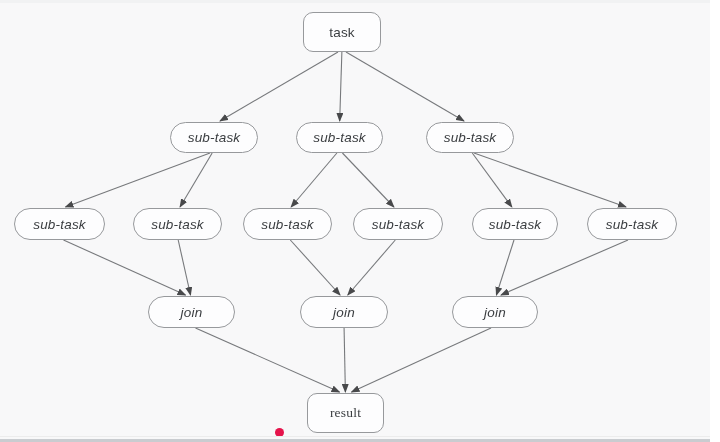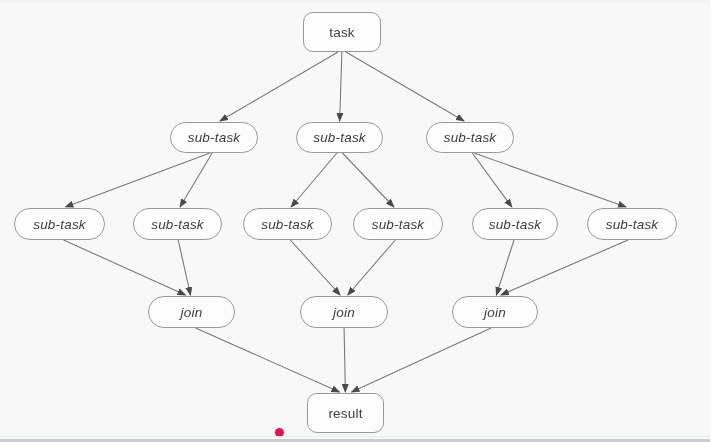--- a/index.html
+++ b/index.html
@@ -113,21 +113,21 @@
       </div>
       <div class="node pill" style="left: 148px; top: 296px; width: 87px; height: 32px;">
         <span>join</span>
       </div>
       <div class="node pill" style="left: 300px; top: 296px; width: 88px; height: 32px;">
         <span>join</span>
       </div>
       <div class="node pill" style="left: 452px; top: 296px; width: 86px; height: 32px;">
         <span>join</span>
       </div>
-      <div class="node rect" style="left: 307px; top: 393px; width: 77px; height: 40px;">
+      <div class="node rect" style="left: 307px; top: 393px; width: 77px; height: 40px; font-family: Liberation Serif, serif;">
         <span>result</span>
       </div>
     </div>
 
   <div class="pointer-dot" id="pointer-dot" style="left: 275px; top: 428px; background: rgb(229, 19, 75);"></div>
 
   <div class="bottom-hairline"></div>
   <div class="bottom-edge-bar"></div>
   <div class="right-gutter"></div>
 </div>

